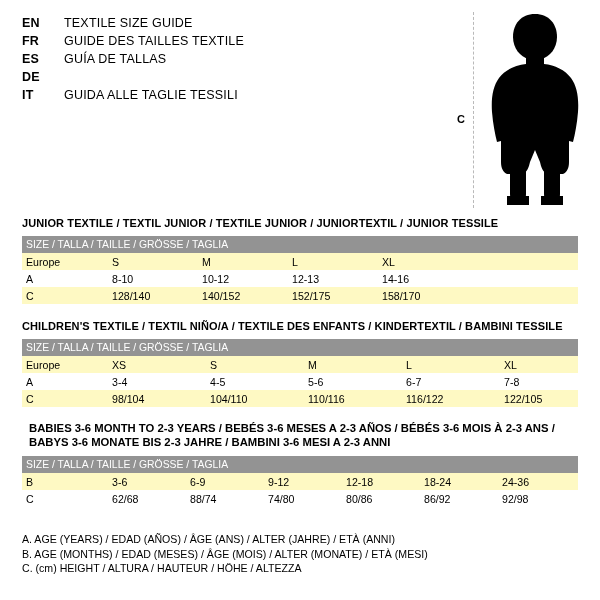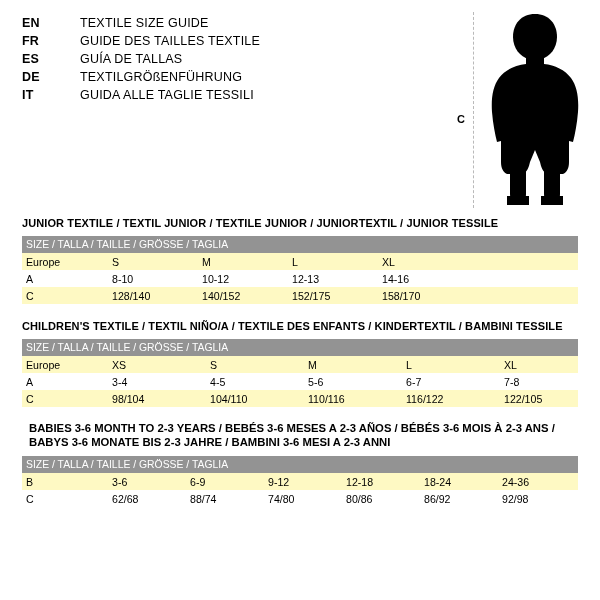--- a/index.html
+++ b/index.html
@@ -26,21 +26,20 @@
     position: absolute;
     left: 22px;
     top: 14px;
     width: 420px;
   }
   .lang-row {
     display: flex;
     align-items: center;
     height: 18px;
     line-height: 18px;
-    gap: 16px;
   }
   .lang-code {
     width: 42px;
     font-size: 12.5px;
     font-weight: bold;
     letter-spacing: 0.2px;
   }
   .lang-title {
     font-size: 12.5px;
     font-weight: normal;
@@ -149,21 +148,20 @@
     <div class="lang-row">
       <span class="lang-code">FR</span>
       <span class="lang-title">GUIDE DES TAILLES TEXTILE</span>
     </div>
     <div class="lang-row">
       <span class="lang-code">ES</span>
       <span class="lang-title">GUÍA DE TALLAS</span>
     </div>
     <div class="lang-row">
       <span class="lang-code">DE</span>
-      <span class="lang-title">TEXTILGRÖßENFÜHRUNG</span>
     </div>
     <div class="lang-row">
       <span class="lang-code">IT</span>
       <span class="lang-title">GUIDA ALLE TAGLIE TESSILI</span>
     </div>
   </div>
 
   <div class="figure">
     <div class="dashline"></div>
     <div class="c-label">C</div>
@@ -307,14 +305,19 @@
       <td>62/68</td>
       <td>88/74</td>
       <td>74/80</td>
       <td>80/86</td>
       <td>86/92</td>
       <td>92/98</td>
     </tr>
   </tbody>
     </table>
 
+  <div class="footer" style="top:532px;">
+    <div>A. AGE (YEARS) / EDAD (AÑOS) / ÂGE (ANS) / ALTER (JAHRE) / ETÀ (ANNI)</div>
+    <div>B. AGE (MONTHS) / EDAD (MESES) / ÂGE (MOIS) / ALTER (MONATE) / ETÀ (MESI)</div>
+    <div>C. (cm) HEIGHT / ALTURA / HAUTEUR / HÖHE / ALTEZZA</div>
+  </div>
 
 </div>
 
 </body></html>

